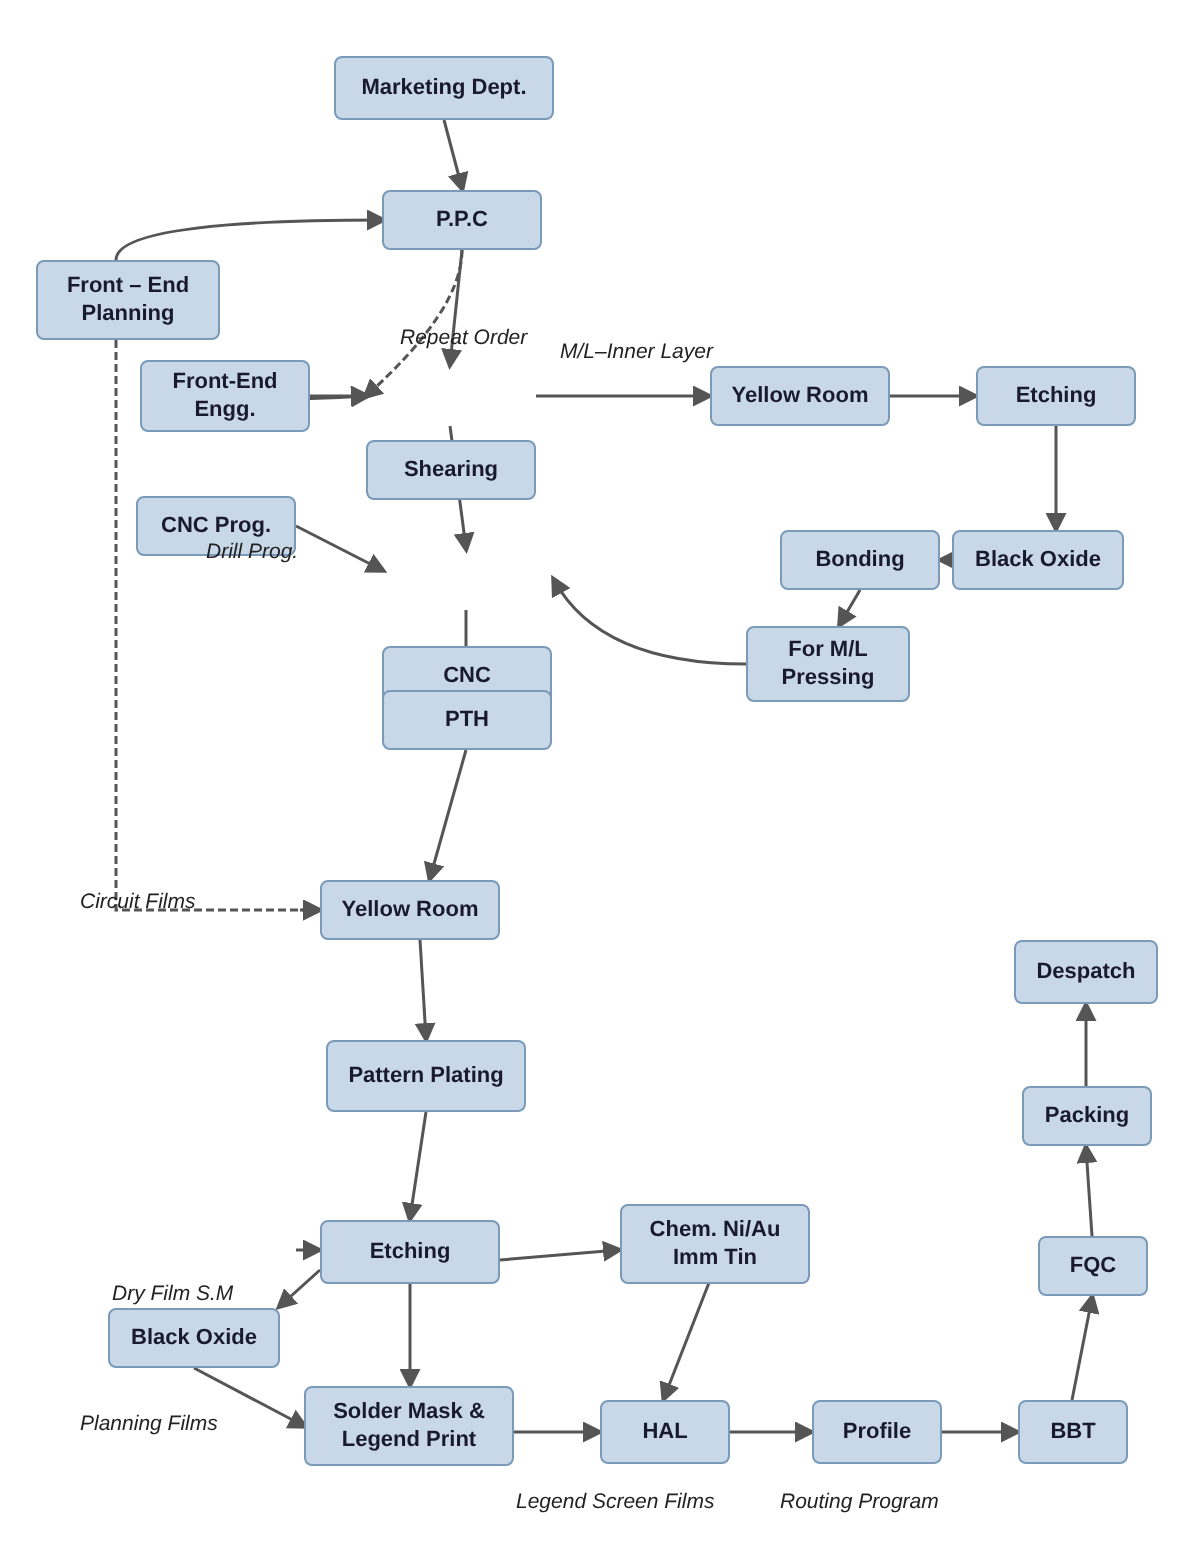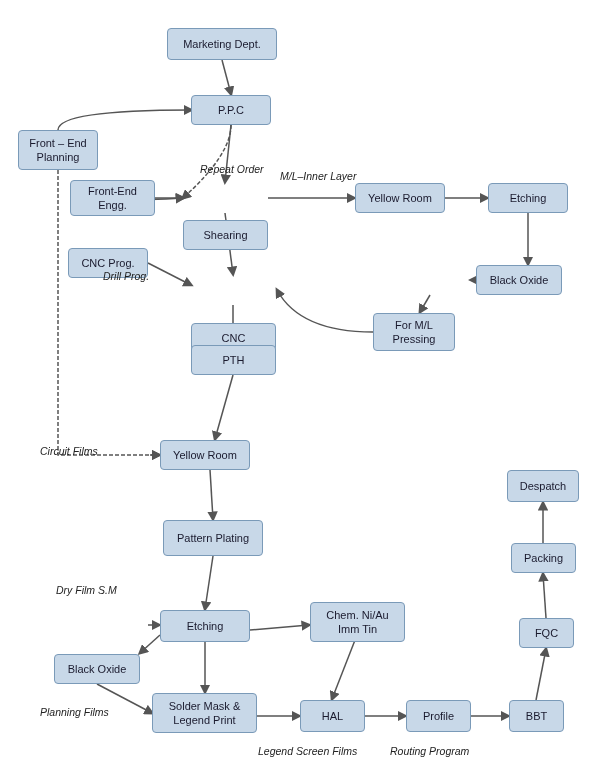--- a/index.html
+++ b/index.html
@@ -20,21 +20,21 @@
     .box {
       position: absolute;
       background: #c8d8e8;
       border: 1px solid #7a9ab8;
       border-radius: 4px;
       text-align: center;
       display: flex;
       align-items: center;
       justify-content: center;
       font-size: 11px;
-      font-weight: normal;
+      font-weight: bold;
       color: #1a1a2e;
       padding: 3px 5px;
       line-height: 1.3;
     }
     .label {
       position: absolute;
       font-size: 10.5px;
       color: #222;
       font-style: italic;
     }
@@ -128,44 +128,45 @@
 
     <line x1="148" y1="625" x2="159" y2="625" marker-end="url(#arrow)"></line>
 
     <path d="M58,170 L58,455 L159,455" marker-end="url(#arrow)" stroke-dasharray="4,2"></path>
 
     <path d="M231,125 Q231,155 183,198" stroke-dasharray="4,2" marker-end="url(#arrow)"></path>
   </svg>
 
   <div class="box" style="left:167px;top:28px;width:110px;height:32px;">Marketing Dept.</div>
   <div class="box" style="left:191px;top:95px;width:80px;height:30px;">P.P.C</div>
-  <div class="box" style="left:18px;top:130px;width:80px;height:40px;">Front – End Planning</div>
+  <div class="box" style="left:18px;top:130px;width:92px;height:40px;">Front – End Planning</div>
   <div class="box" style="left:70px;top:180px;width:85px;height:36px;">Front-End Engg.</div>
   <div class="box" style="left:183px;top:183px;width:85px;height:30px;margin-top:37px;">Shearing</div>
   <div class="box" style="left:355px;top:183px;width:90px;height:30px;">Yellow Room</div>
   <div class="box" style="left:488px;top:183px;width:80px;height:30px;">Etching</div>
   <div class="box" style="left:68px;top:248px;width:80px;height:30px;">CNC Prog.</div>
   <div class="box" style="left:191px;top:275px;width:85px;height:30px;margin-top:48px;">CNC</div>
+  <div class="box" style="left:390px;top:265px;width:80px;height:30px;">Bonding</div>
   <div class="box" style="left:476px;top:265px;width:86px;height:30px;">Black Oxide</div>
   <div class="box" style="left:373px;top:313px;width:82px;height:38px;">For M/L Pressing</div>
   <div class="box" style="left:191px;top:345px;width:85px;height:30px;">PTH</div>
   <div class="box" style="left:160px;top:440px;width:90px;height:30px;">Yellow Room</div>
   <div class="box" style="left:163px;top:520px;width:100px;height:36px;">Pattern Plating</div>
   <div class="box" style="left:160px;top:610px;width:90px;height:32px;">Etching</div>
   <div class="box" style="left:54px;top:654px;width:86px;height:30px;">Black Oxide</div>
   <div class="box" style="left:310px;top:602px;width:95px;height:40px;">Chem. Ni/Au Imm Tin</div>
   <div class="box" style="left:152px;top:693px;width:105px;height:40px;">Solder Mask &amp; Legend Print</div>
   <div class="box" style="left:300px;top:700px;width:65px;height:32px;">HAL</div>
   <div class="box" style="left:406px;top:700px;width:65px;height:32px;">Profile</div>
   <div class="box" style="left:509px;top:700px;width:55px;height:32px;">BBT</div>
   <div class="box" style="left:519px;top:618px;width:55px;height:30px;">FQC</div>
   <div class="box" style="left:511px;top:543px;width:65px;height:30px;">Packing</div>
   <div class="box" style="left:507px;top:470px;width:72px;height:32px;">Despatch</div>
 
   <span class="label" style="left:200px;top:163px;">Repeat Order</span>
   <span class="label" style="left:280px;top:170px;">M/L–Inner Layer</span>
   <span class="label" style="left:103px;top:270px;">Drill Prog.</span>
   <span class="label" style="left:40px;top:445px;">Circuit Films</span>
-  <span class="label" style="left:56px;top:584px;">Dry Film S.M</span>
+  <span class="label" style="left:56px;top:641px;">Dry Film S.M</span>
   <span class="label" style="left:40px;top:706px;">Planning Films</span>
   <span class="label" style="left:258px;top:745px;">Legend Screen Films</span>
   <span class="label" style="left:390px;top:745px;">Routing Program</span>
 </div>
 
 </body></html>

